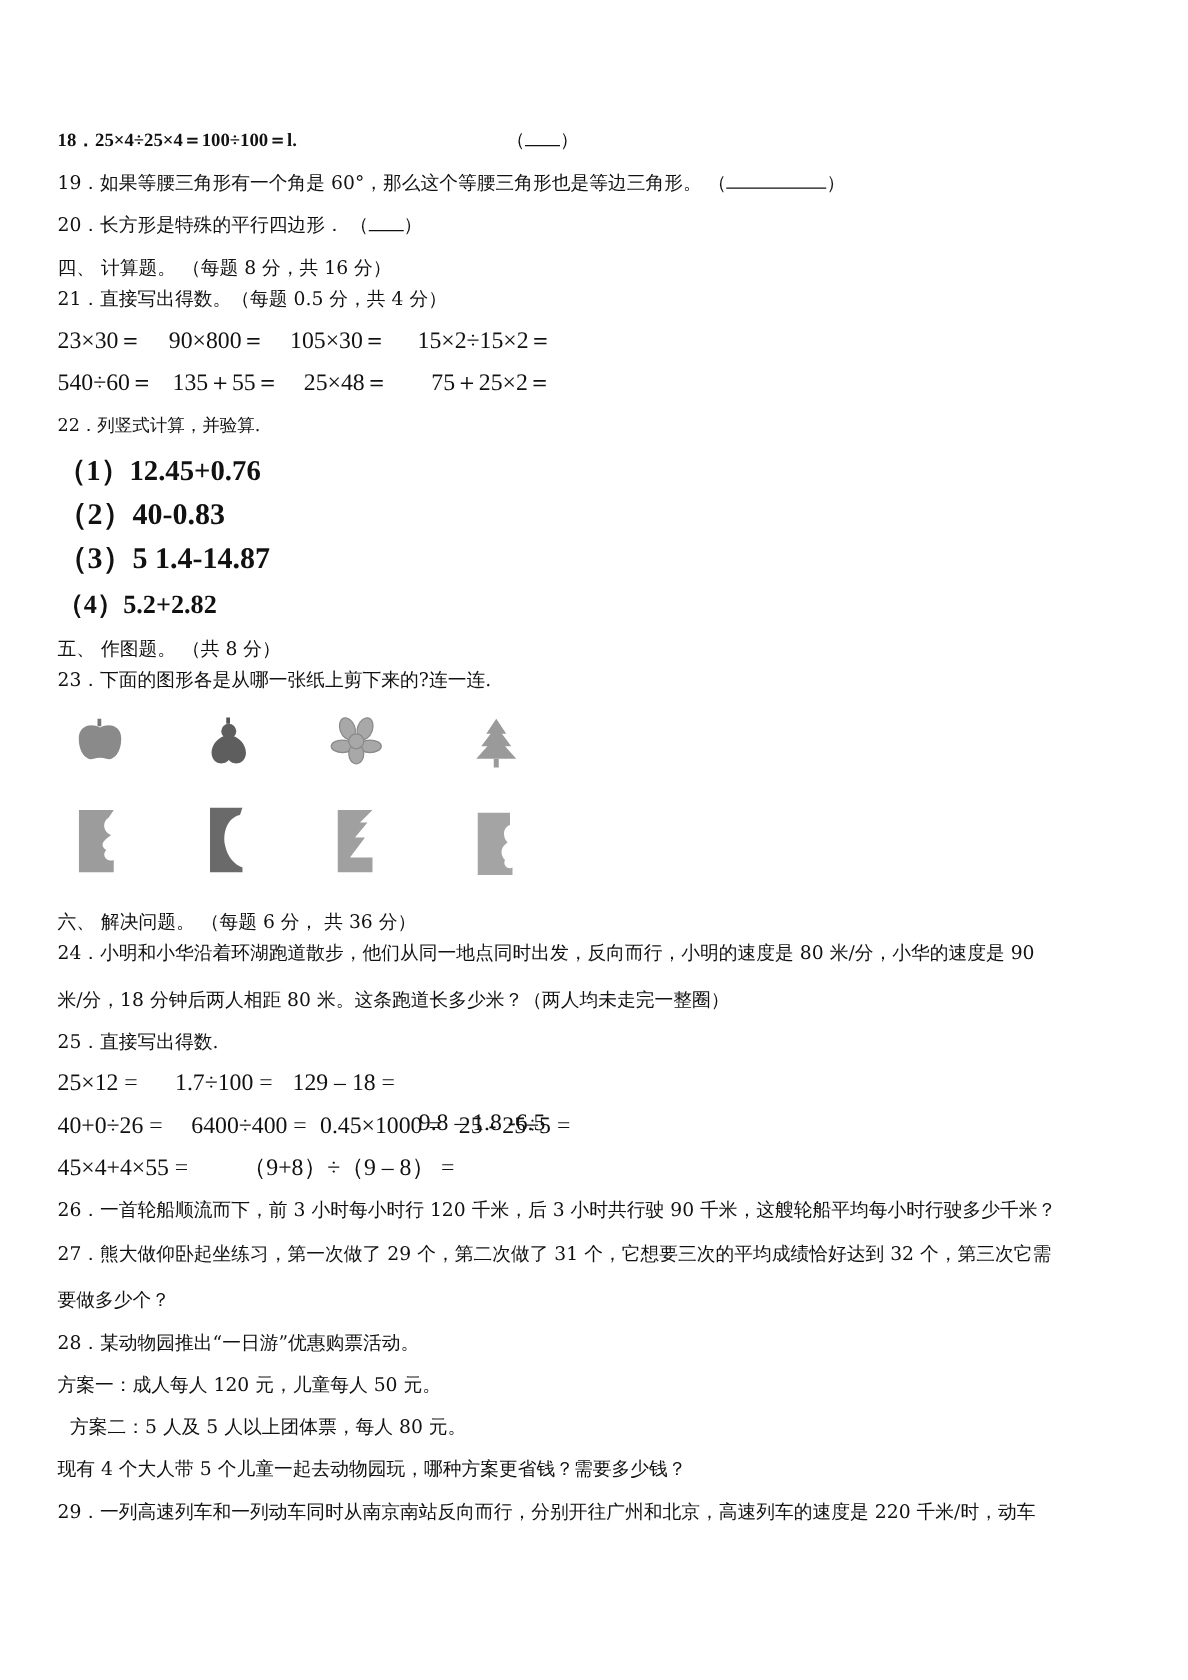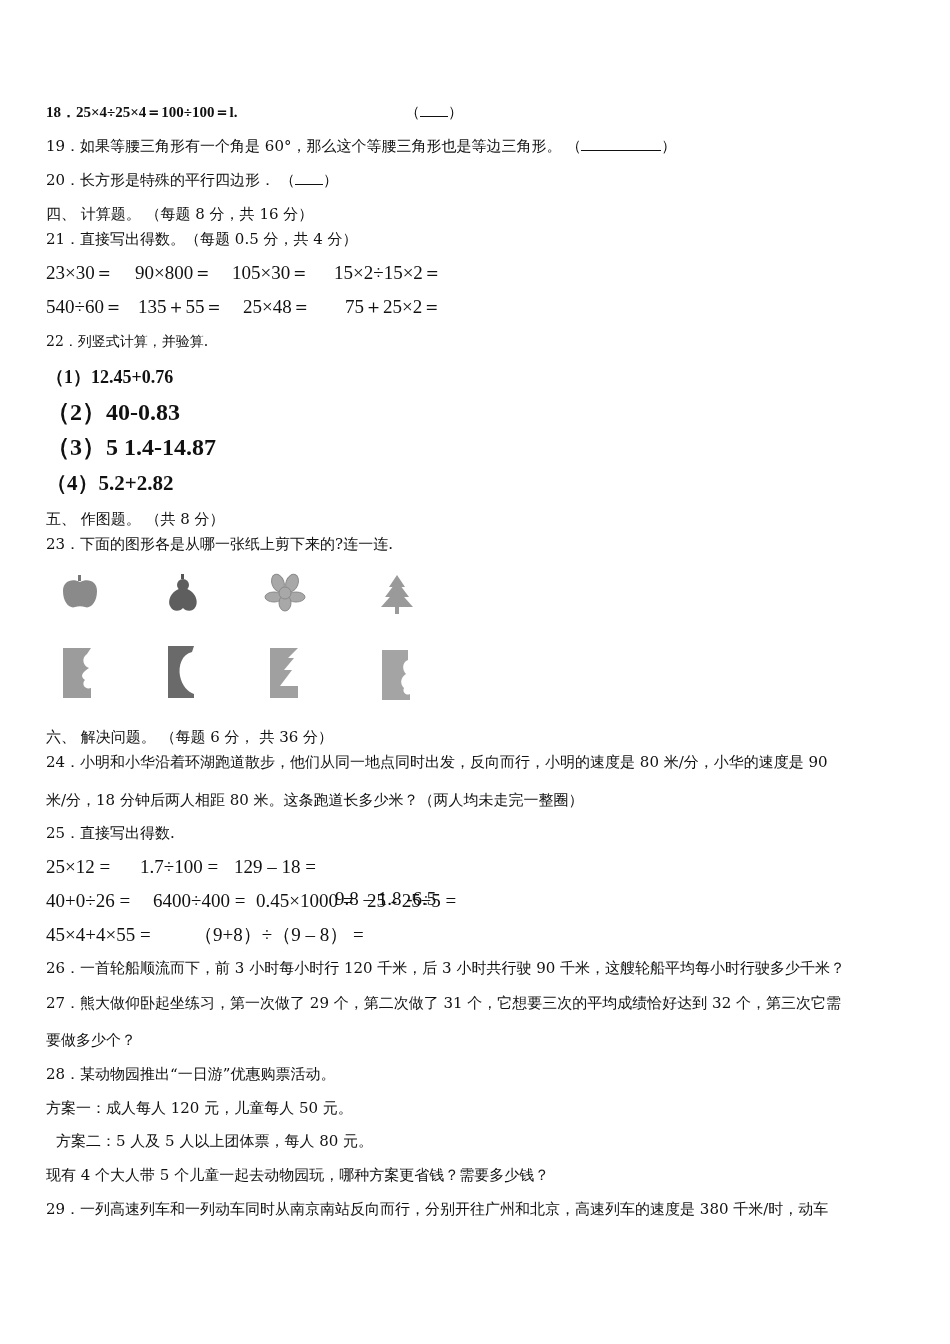--- a/index.html
+++ b/index.html
@@ -49,21 +49,21 @@
   <span class="expr" style="top:263px; left:334px;">15×2÷15×2＝</span>
 </div>
 <div>
   <span class="expr" style="top:297px; left:46px;">540÷60＝</span>
   <span class="expr" style="top:297px; left:138px;">135＋55＝</span>
   <span class="expr" style="top:297px; left:243px;">25×48＝</span>
   <span class="expr" style="top:297px; left:345px;">75＋25×2＝</span>
 </div>
 
 <div class="line big" style="top:331px;">22．列竖式计算，并验算.</div>
-<div class="line big b" style="top:367px; left:46px; font-size:18px;">（1）12.45+0.76</div>
+<div class="line big b" style="top:367px; left:46px; font-size:23px;">（1）12.45+0.76</div>
 <div class="line big b" style="top:402px; left:46px; font-size:24px;">（2）40-0.83</div>
 <div class="line big b" style="top:437px; left:46px; font-size:24px;">（3）5 1.4-14.87</div>
 <div class="line big b" style="top:473px; left:46px; font-size:21px;">（4）5.2+2.82</div>
 
 <div class="line" style="top:509px;">五、 作图题。 （共 8  分）</div>
 <div class="line" style="top:534px;">23．下面的图形各是从哪一张纸上剪下来的?连一连.</div>
 
 <svg class="shape" style="left:60px; top:573px;" width="40" height="40" viewBox="0 0 40 40">
   <rect x="18" y="2" width="3" height="6" fill="#777"></rect>
   <path d="M20 9 C12 5 3 8 3 18 C3 30 10 36 15 34 C18 33 22 33 25 34 C30 36 37 30 37 18 C37 8 28 5 20 9 Z" fill="#8a8a8a"></path>
@@ -130,13 +130,13 @@
 <div class="line" style="top:958px;">26．一首轮船顺流而下，前 3 小时每小时行 120 千米，后 3 小时共行驶 90 千米，这艘轮船平均每小时行驶多少千米？</div>
 
 <div class="line" style="top:993px;">27．熊大做仰卧起坐练习，第一次做了 29 个，第二次做了 31 个，它想要三次的平均成绩恰好达到 32 个，第三次它需</div>
 <div class="line" style="top:1030px;">要做多少个？</div>
 
 <div class="line" style="top:1064px;">28．某动物园推出“一日游”优惠购票活动。</div>
 <div class="line" style="top:1098px;">方案一：成人每人 120 元，儿童每人 50 元。</div>
 <div class="line" style="top:1131px;margin-left:10px;">方案二：5 人及 5 人以上团体票，每人 80 元。</div>
 <div class="line" style="top:1165px;">现有 4 个大人带 5 个儿童一起去动物园玩，哪种方案更省钱？需要多少钱？</div>
 
-<div class="line" style="top:1199px;">29．一列高速列车和一列动车同时从南京南站反向而行，分别开往广州和北京，高速列车的速度是 380 千米/时，动车</div>
+<div class="line" style="top:1199px;">29．一列高速列车和一列动车同时从南京南站反向而行，分别开往广州和北京，高速列车的速度是 220 千米/时，动车</div>
 
 </body></html>

